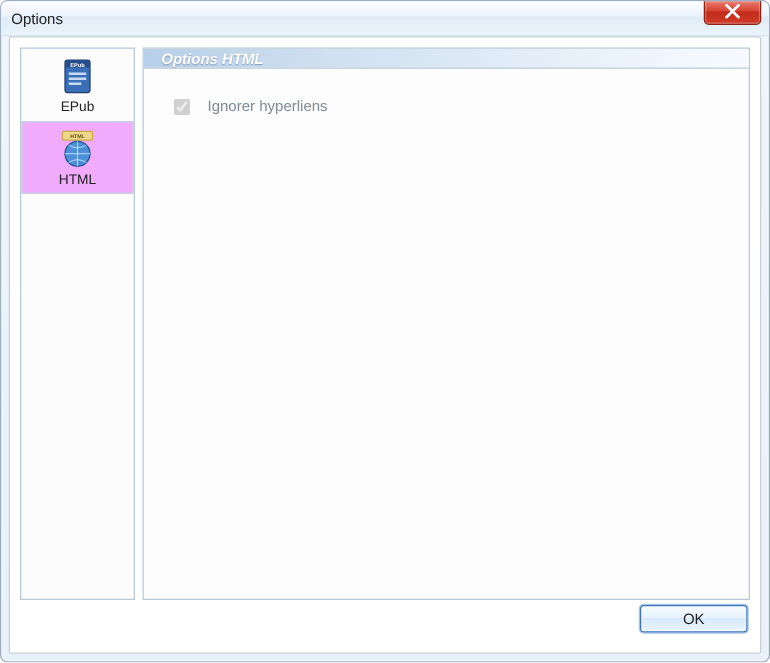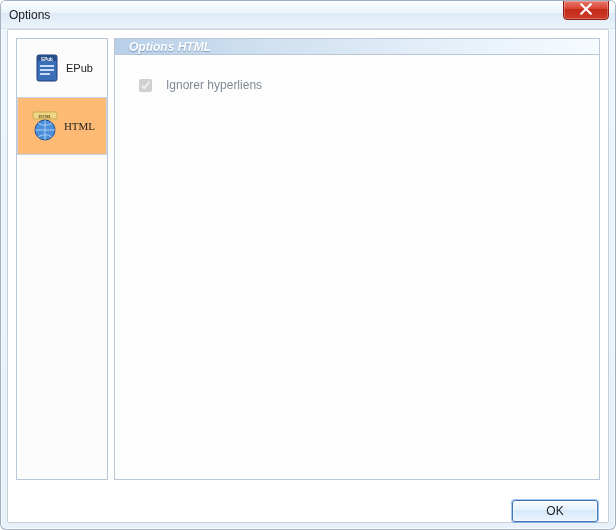--- a/index.html
+++ b/index.html
@@ -39,40 +39,39 @@
 
   
   .client {
     position:absolute; left:6px; right:6px; top:28px; bottom:6px;
     background:#fff;
     border:1px solid #c9cfd6;
     border-radius:2px;
     display:flex; flex-direction:column;
   }
   .body-row { flex:1; display:flex; padding:8px 8px 4px 8px; gap:6px; overflow:hidden;}
-  .footer  { height:38px; display:flex; justify-content:flex-end; align-items:flex-end; gap:24px; padding:0 10px; }
+  .footer  { height:38px; display:flex; justify-content:flex-end; align-items:flex-start; gap:24px; padding:0 10px; }
 
   
   .sidebar {
     width:92px;
     border:1px solid #b9c7d6;
     background:#fcfcfd;
     overflow:hidden;
   }
   .side-item {
     height:58px;
-    display:flex; flex-direction:row; align-items:center; justify-content:center;
+    display:flex; flex-direction:column; align-items:center; justify-content:center;
     gap:3px;
     cursor:default;
     border-bottom: 0;
   }
   .side-item.selected {
-    background:#fdba74;
+    background:#f0abfc;
     box-shadow: inset 0 0 0 1px #c4d2e3;
-    font-family: Liberation Serif, serif;
   }
   .side-item .icon-box { width:32px; height:32px; display:flex; align-items:center; justify-content:center;}
   .side-item .lbl { font-size:11px; color:#222; }
 
   
   .content {
     flex:1;
     border:1px solid #b9c7d6;
     background:#fdfdfe;
     display:flex; flex-direction:column;

